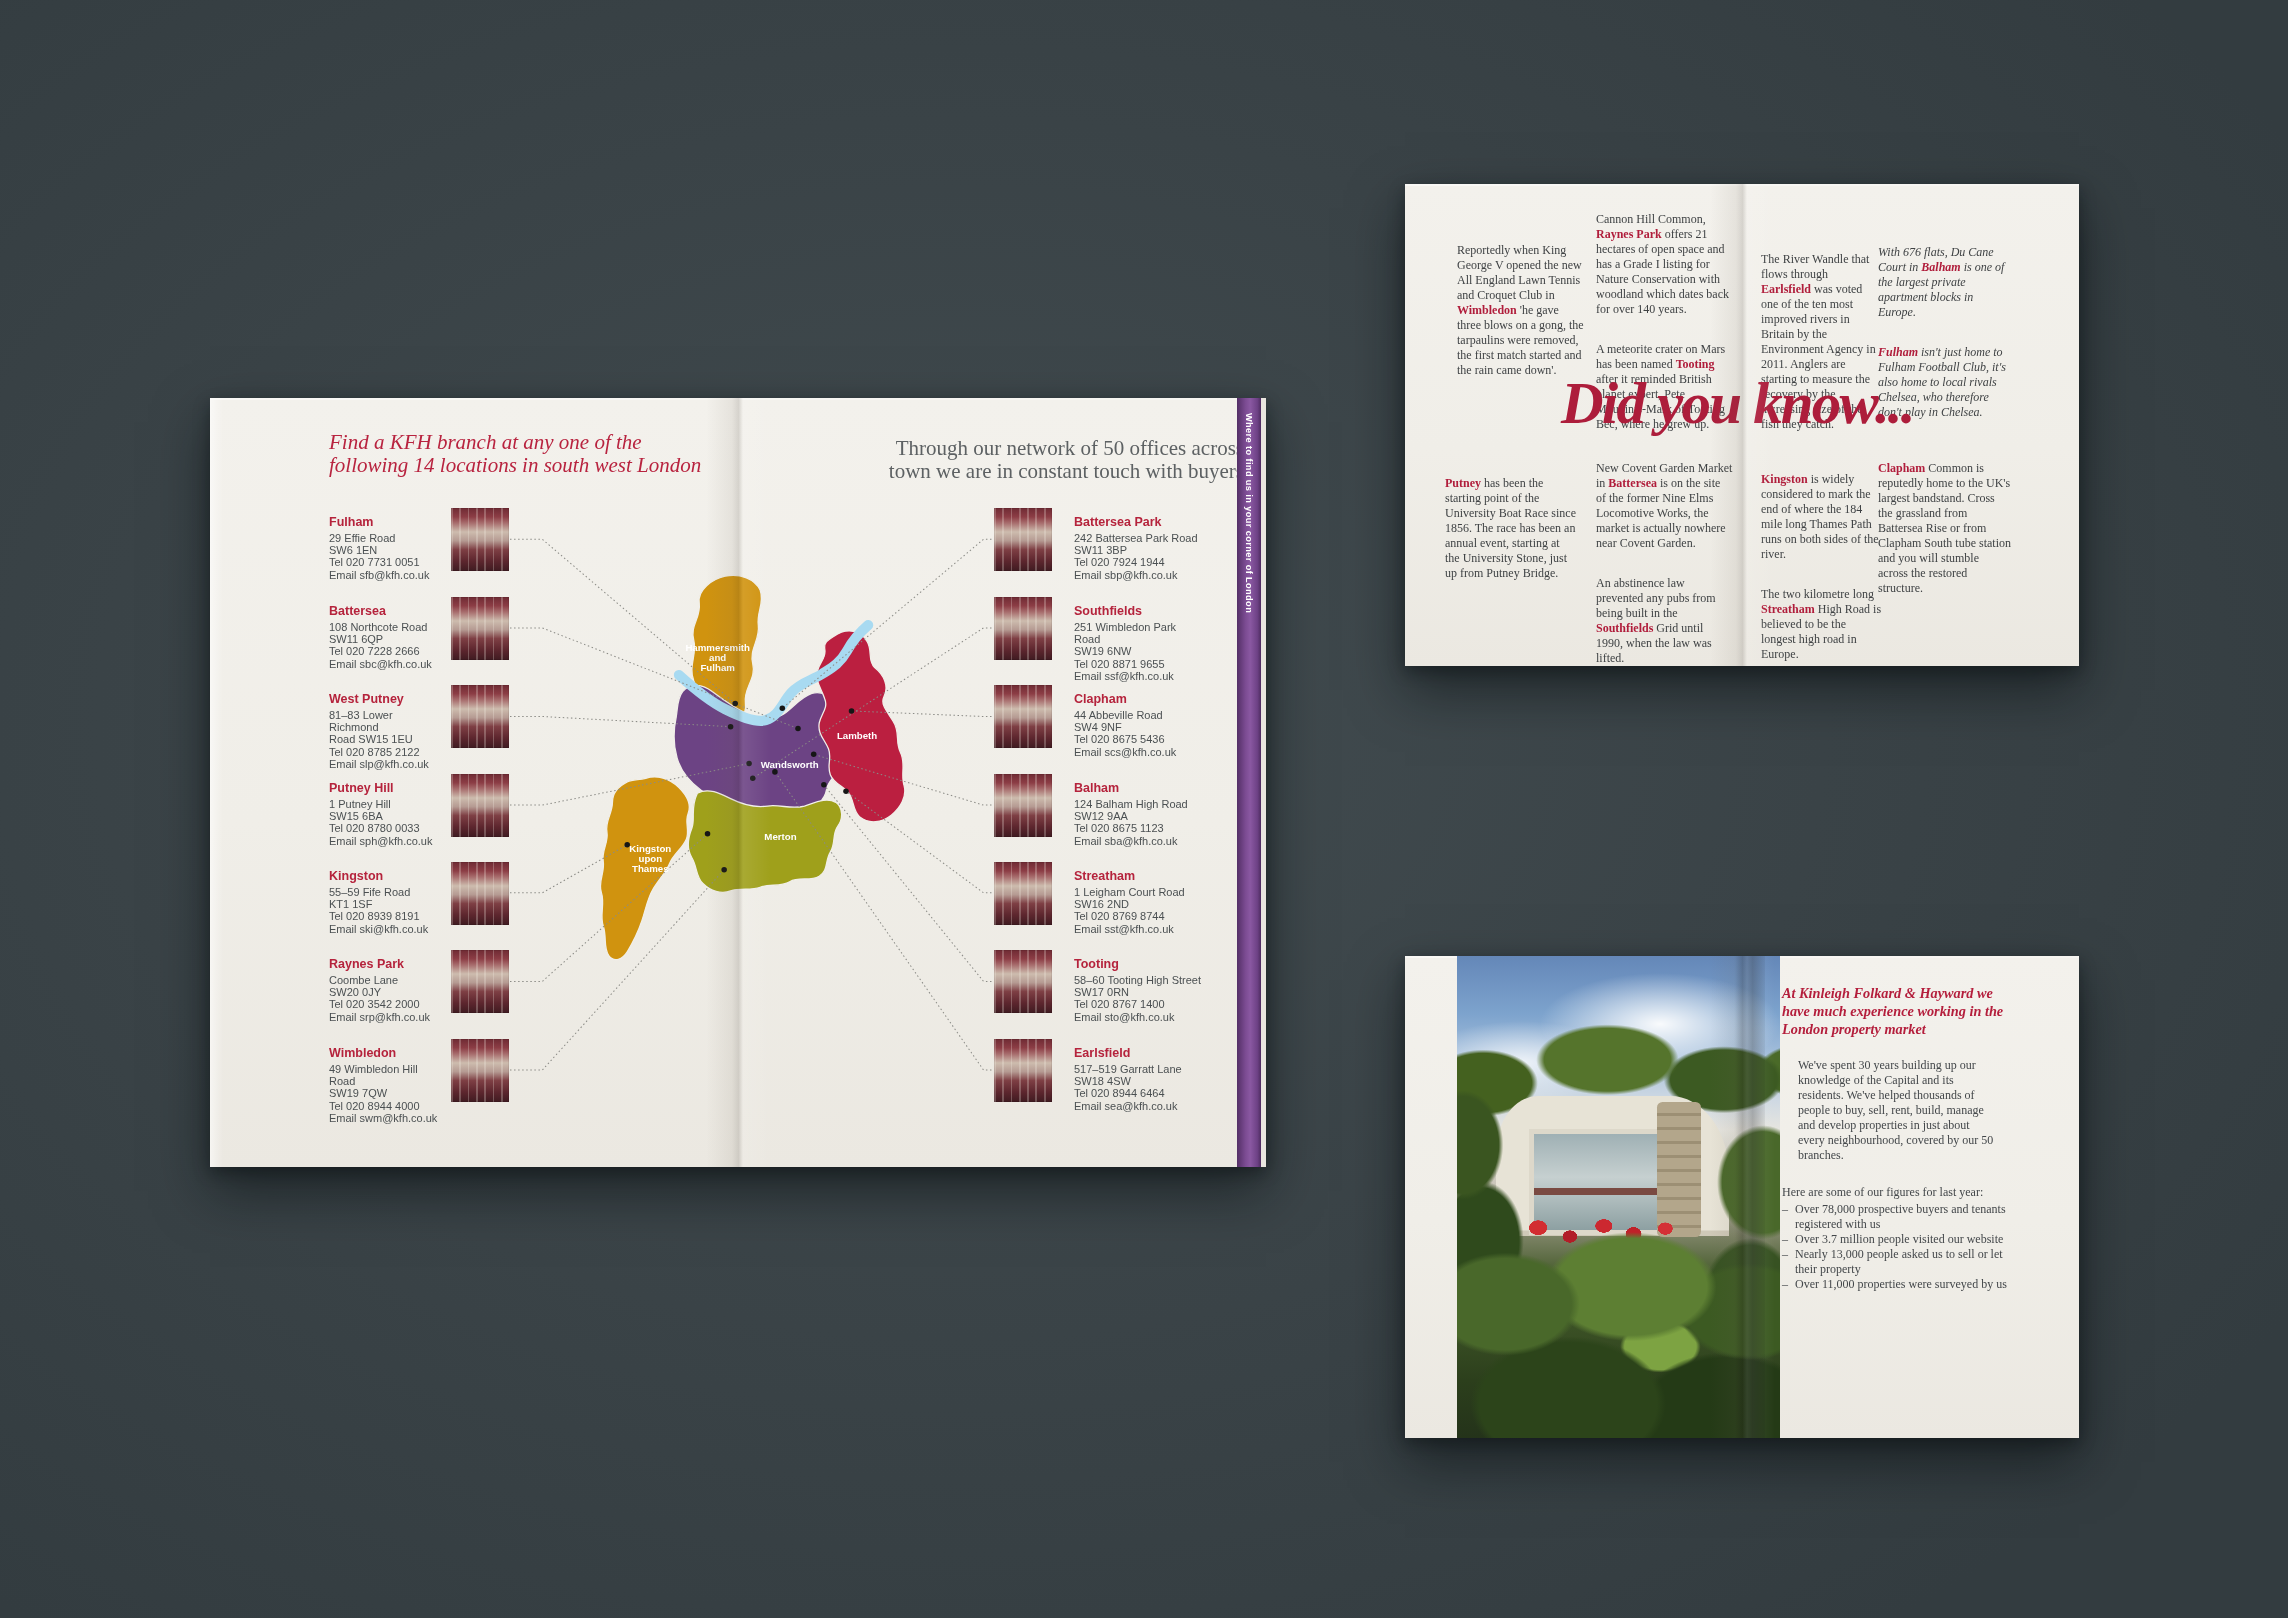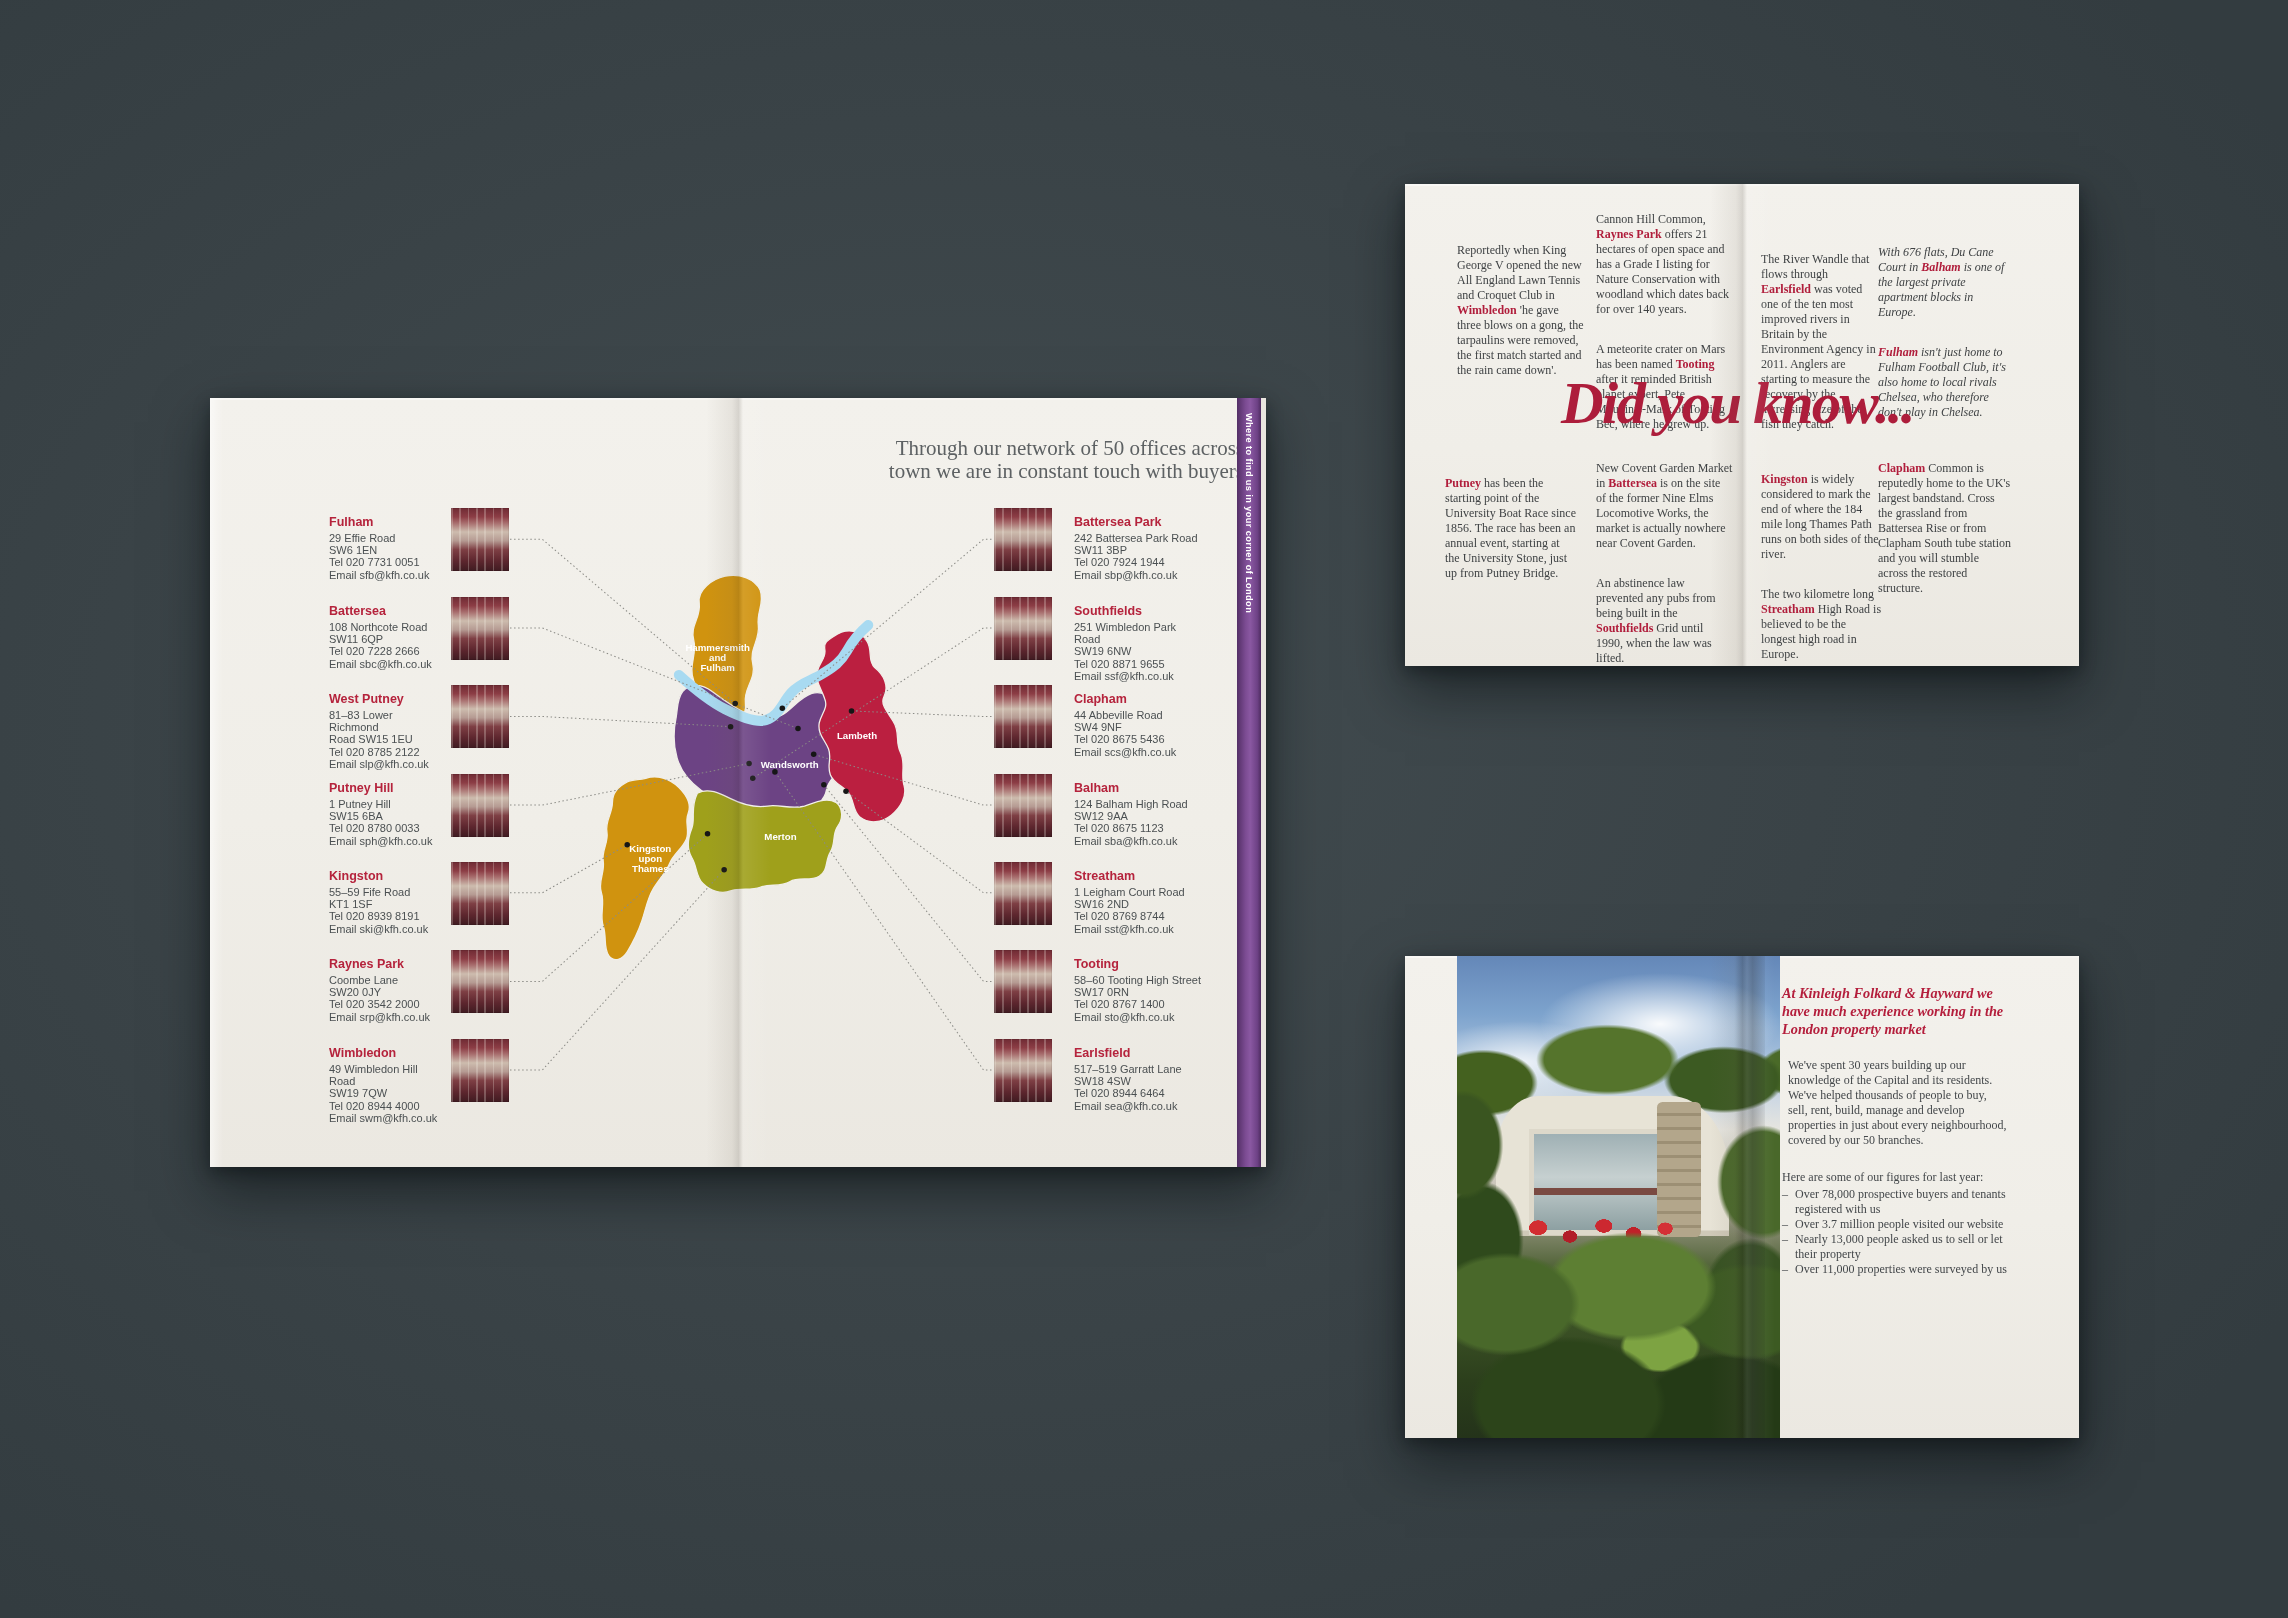--- a/index.html
+++ b/index.html
@@ -64,21 +64,21 @@
   .dyk-title{position:absolute;left:0;right:9.2px;top:186px;margin:0;text-align:center;
     font:italic 59px/66px "Liberation Serif", serif;color:#ad1d3b;letter-spacing:-1.8px;font-weight:600;}
   .dyk-col{position:absolute;font:12px/15px "Liberation Serif", serif;color:#3f4244;}
   .dyk-col p{margin:0 0 25px 0;}
   .rd{color:#b01d3b;font-weight:bold;}
 
   
   .exp-text{position:absolute;left:377px;top:28px;width:233px;}
   .exp-heading{margin:0 0 20px;width:222px;
     font:italic bold 14.3px/18px "Liberation Serif", serif;color:#b41e3c;}
-  .exp-para{font:12px/15px "Liberation Serif", serif;color:#43474a;margin:0 6px 22px;}
+  .exp-para{font:12px/15px "Liberation Serif", serif;color:#43474a;margin:0 16px 22px;}
   .exp-intro{font:12px/15px "Liberation Serif", serif;color:#43474a;margin:0 0 1.8px;}
   .bullet{position:relative;padding-left:13px;font:12px/15px "Liberation Serif", serif;color:#43474a;}
   .bullet .dash{position:absolute;left:0;top:0;}
 
   .photo{position:absolute;left:52px;top:0;width:323px;height:482px;overflow:hidden;
     background:linear-gradient(180deg,#6487b8 0%,#7da3cd 12%,#a9c2dd 22%,#cfd9e3 30%,
       #e6e5df 36%,#d8d5cb 42%,#c9c4b8 48%,#8a8d74 56%,#55663c 64%,#3c5226 76%,#2c3f1c 88%,#24331a 100%);}
   .cloud{position:absolute;border-radius:50%;}
   .cloud.c1{left:83px;top:16.6px;width:240px;height:102px;
     background:radial-gradient(closest-side,rgba(255,255,255,.95),rgba(255,255,255,0));}
@@ -123,20 +123,24 @@
       radial-gradient(148px 102px at 35% 75%,#2c441a 0 60%,transparent 66%),
       radial-gradient(138px 97px at 78% 80%,#243a16 0 60%,transparent 66%),
       radial-gradient(65px 42px at 60% 52%,#7da342 0 55%,transparent 62%);}
   .photo .crease{position:absolute;left:277px;top:0;width:31px;height:100%;
     background:linear-gradient(90deg,rgba(0,0,0,0) 0%,rgba(0,0,0,.28) 60%,rgba(0,0,0,.06) 100%);}
 </style>
 </head>
 <body>
 
 <section class="spread spread-left">
+  <div class="heading-left">
+    <div>Find a KFH branch at any one of the</div>
+    <div>following 14 locations in south west London</div>
+  </div>
   <div class="heading-right">
     <div>Through our network of 50 offices across</div>
     <div>town we are in constant touch with buyers</div>
   </div>
 
   <svg class="map" viewBox="0 0 1144 833">
     <path class="borough b-hf" d="M558,193 C575,190 590,196 596,208 C601,222 592,232 594,246 C596,262 584,272 588,288 C592,304 578,314 580,330 C582,346 570,356 556,360 C544,363 530,357 526,344 C522,332 530,320 524,306 C518,290 528,278 524,262 C520,246 532,238 530,222 C528,208 544,196 558,193 Z"></path>
     <path class="borough b-wandsworth" d="M512,318 C520,308 534,310 544,318 C556,327 568,336 582,342 C596,348 610,350 622,342 C632,335 640,324 652,320 C662,317 672,322 676,332 C680,344 672,352 674,364 C676,378 686,384 684,396 C682,408 670,412 668,424 C666,436 656,444 644,446 C630,449 618,442 606,446 C594,450 582,452 570,447 C556,441 544,434 532,425 C520,416 510,404 506,390 C502,376 502,360 505,346 C507,334 506,326 512,318 Z"></path>
     <path class="borough b-lambeth" d="M676,258 C690,248 706,252 712,264 C718,274 712,284 720,292 C730,300 736,312 730,324 C726,332 734,340 740,350 C748,362 742,372 748,384 C754,396 748,408 752,420 C755,432 748,444 738,452 C728,460 714,462 704,454 C696,447 698,436 692,428 C686,420 676,418 672,408 C668,398 674,390 670,380 C666,370 658,364 660,352 C662,342 670,336 666,326 C662,314 656,308 658,296 C660,286 668,282 666,272 C665,264 670,262 676,258 Z"></path>
     <path class="borough b-merton" d="M528,428 C540,422 552,428 564,434 C576,440 590,444 604,442 C618,440 630,446 644,442 C656,438 668,432 678,438 C686,444 686,456 680,464 C674,472 678,482 672,492 C666,502 670,512 660,518 C650,524 638,518 628,524 C618,530 606,526 596,530 C586,534 574,530 564,534 C554,538 542,534 534,526 C526,518 528,508 522,498 C516,488 518,476 522,466 C526,456 520,444 528,428 Z"></path>

